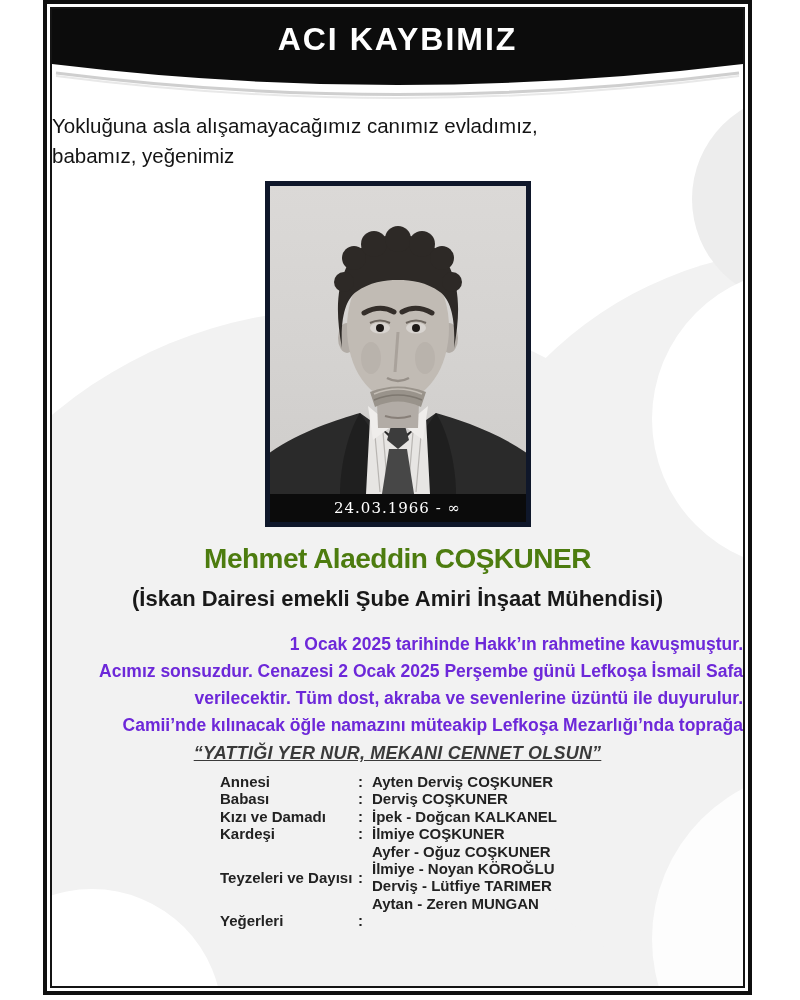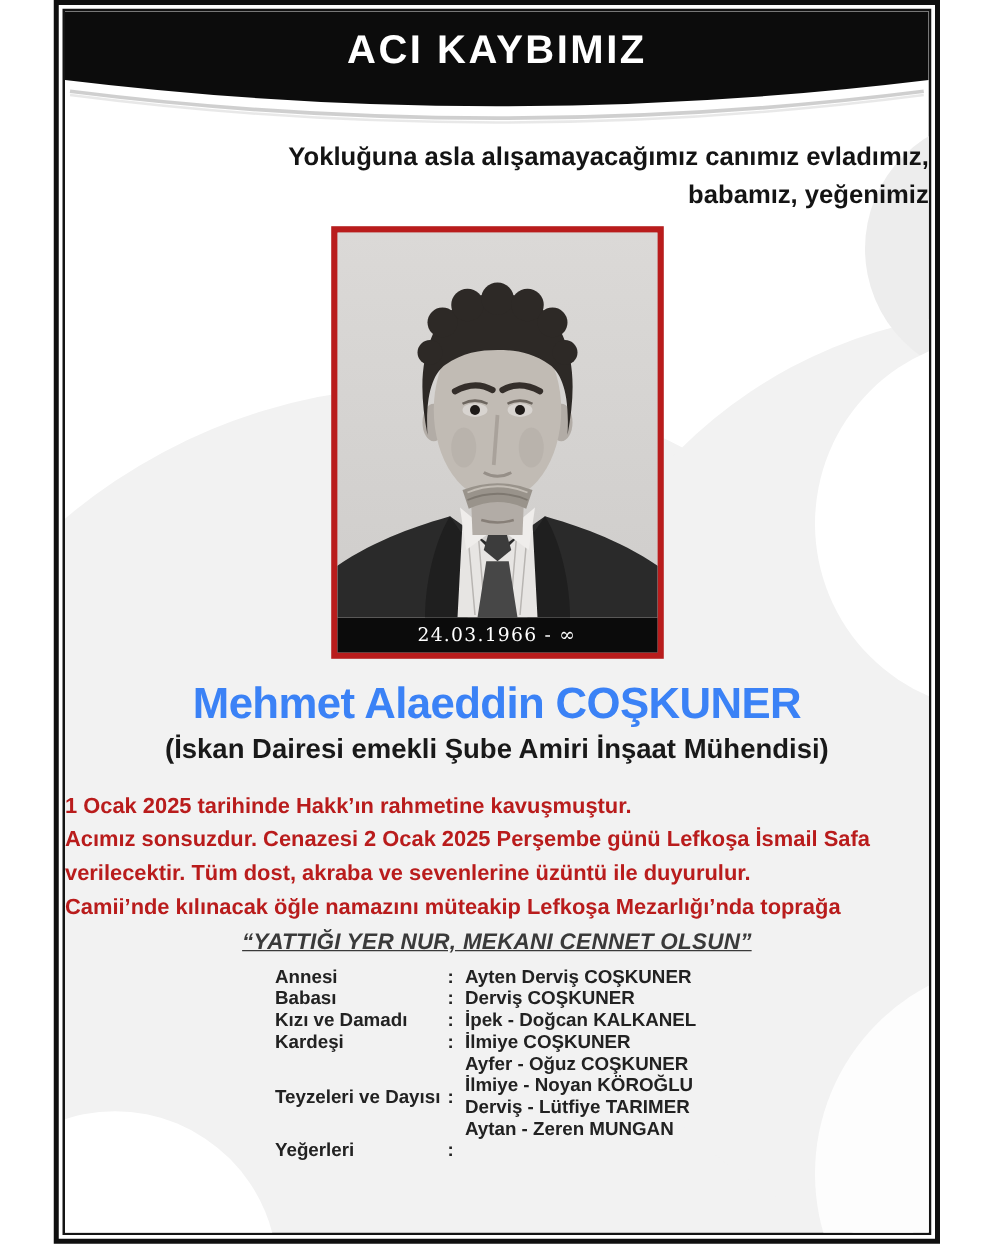--- a/index.html
+++ b/index.html
@@ -25,47 +25,47 @@
   .blob.w3{left:-90px;top:880px;width:260px;height:260px;background:#ffffff;}
   
   .banner{position:absolute;left:0;top:0;width:100%;height:106px;}
   .banner svg{display:block;width:100%;height:100%;}
   .banner-title{
     position:absolute;left:0;top:12px;width:100%;text-align:center;
     font-size:32px;font-weight:800;letter-spacing:2px;color:#ffffff;
   }
   
   .intro{
-    position:absolute;left:0;top:102px;width:100%;text-align:right;
-    font-size:20.5px;font-weight:700;line-height:30px;color:#141414;white-space:nowrap;
+    position:absolute;left:0;top:102px;width:100%;text-align:left;
+    font-size:20.5px;font-weight:400;line-height:30px;color:#141414;white-space:nowrap;
   }
   
   .photo{
     position:absolute;top:172px;left:50%;transform:translateX(-50%);
-    width:256px;height:336px;border:5px solid #b91c1c;background:#d5d3d1;
+    width:256px;height:336px;border:5px solid #0f172a;background:#d5d3d1;
   }
   .photo svg{display:block;width:256px;height:308px;}
   .photo-caption{
     position:absolute;left:0;bottom:0;width:100%;height:28px;background:#0b0b0b;
     color:#ffffff;font-family:"DejaVu Serif", serif;font-size:15px;line-height:28px;
     text-align:center;letter-spacing:1px;
   }
   
   .name{
     position:absolute;left:0;top:534px;width:100%;text-align:center;
-    font-size:35px;font-weight:800;letter-spacing:-0.5px;color:#3b82f6;white-space:nowrap;
+    font-size:28px;font-weight:800;letter-spacing:-0.5px;color:#4d7c0f;white-space:nowrap;
   }
   .subtitle{
     position:absolute;left:0;top:577px;width:100%;text-align:center;
     font-size:22px;font-weight:700;color:#191919;white-space:nowrap;
   }
   
   .announcement{
-    position:absolute;left:0;top:622px;width:100%;text-align:left;
-    font-size:17.5px;font-weight:600;line-height:27px;color:#b91c1c;
+    position:absolute;left:0;top:622px;width:100%;text-align:right;
+    font-size:17.5px;font-weight:600;line-height:27px;color:#6d28d9;
   }
   .announcement div{white-space:nowrap;}
   
   .quote{
     position:absolute;left:0;top:734px;width:100%;text-align:center;
     font-size:18px;font-weight:700;font-style:italic;color:#3a3a3a;letter-spacing:.2px;white-space:nowrap;text-decoration:underline;
   }
   
   .family{
     position:absolute;left:168px;top:764px;font-size:15px;font-weight:700;

